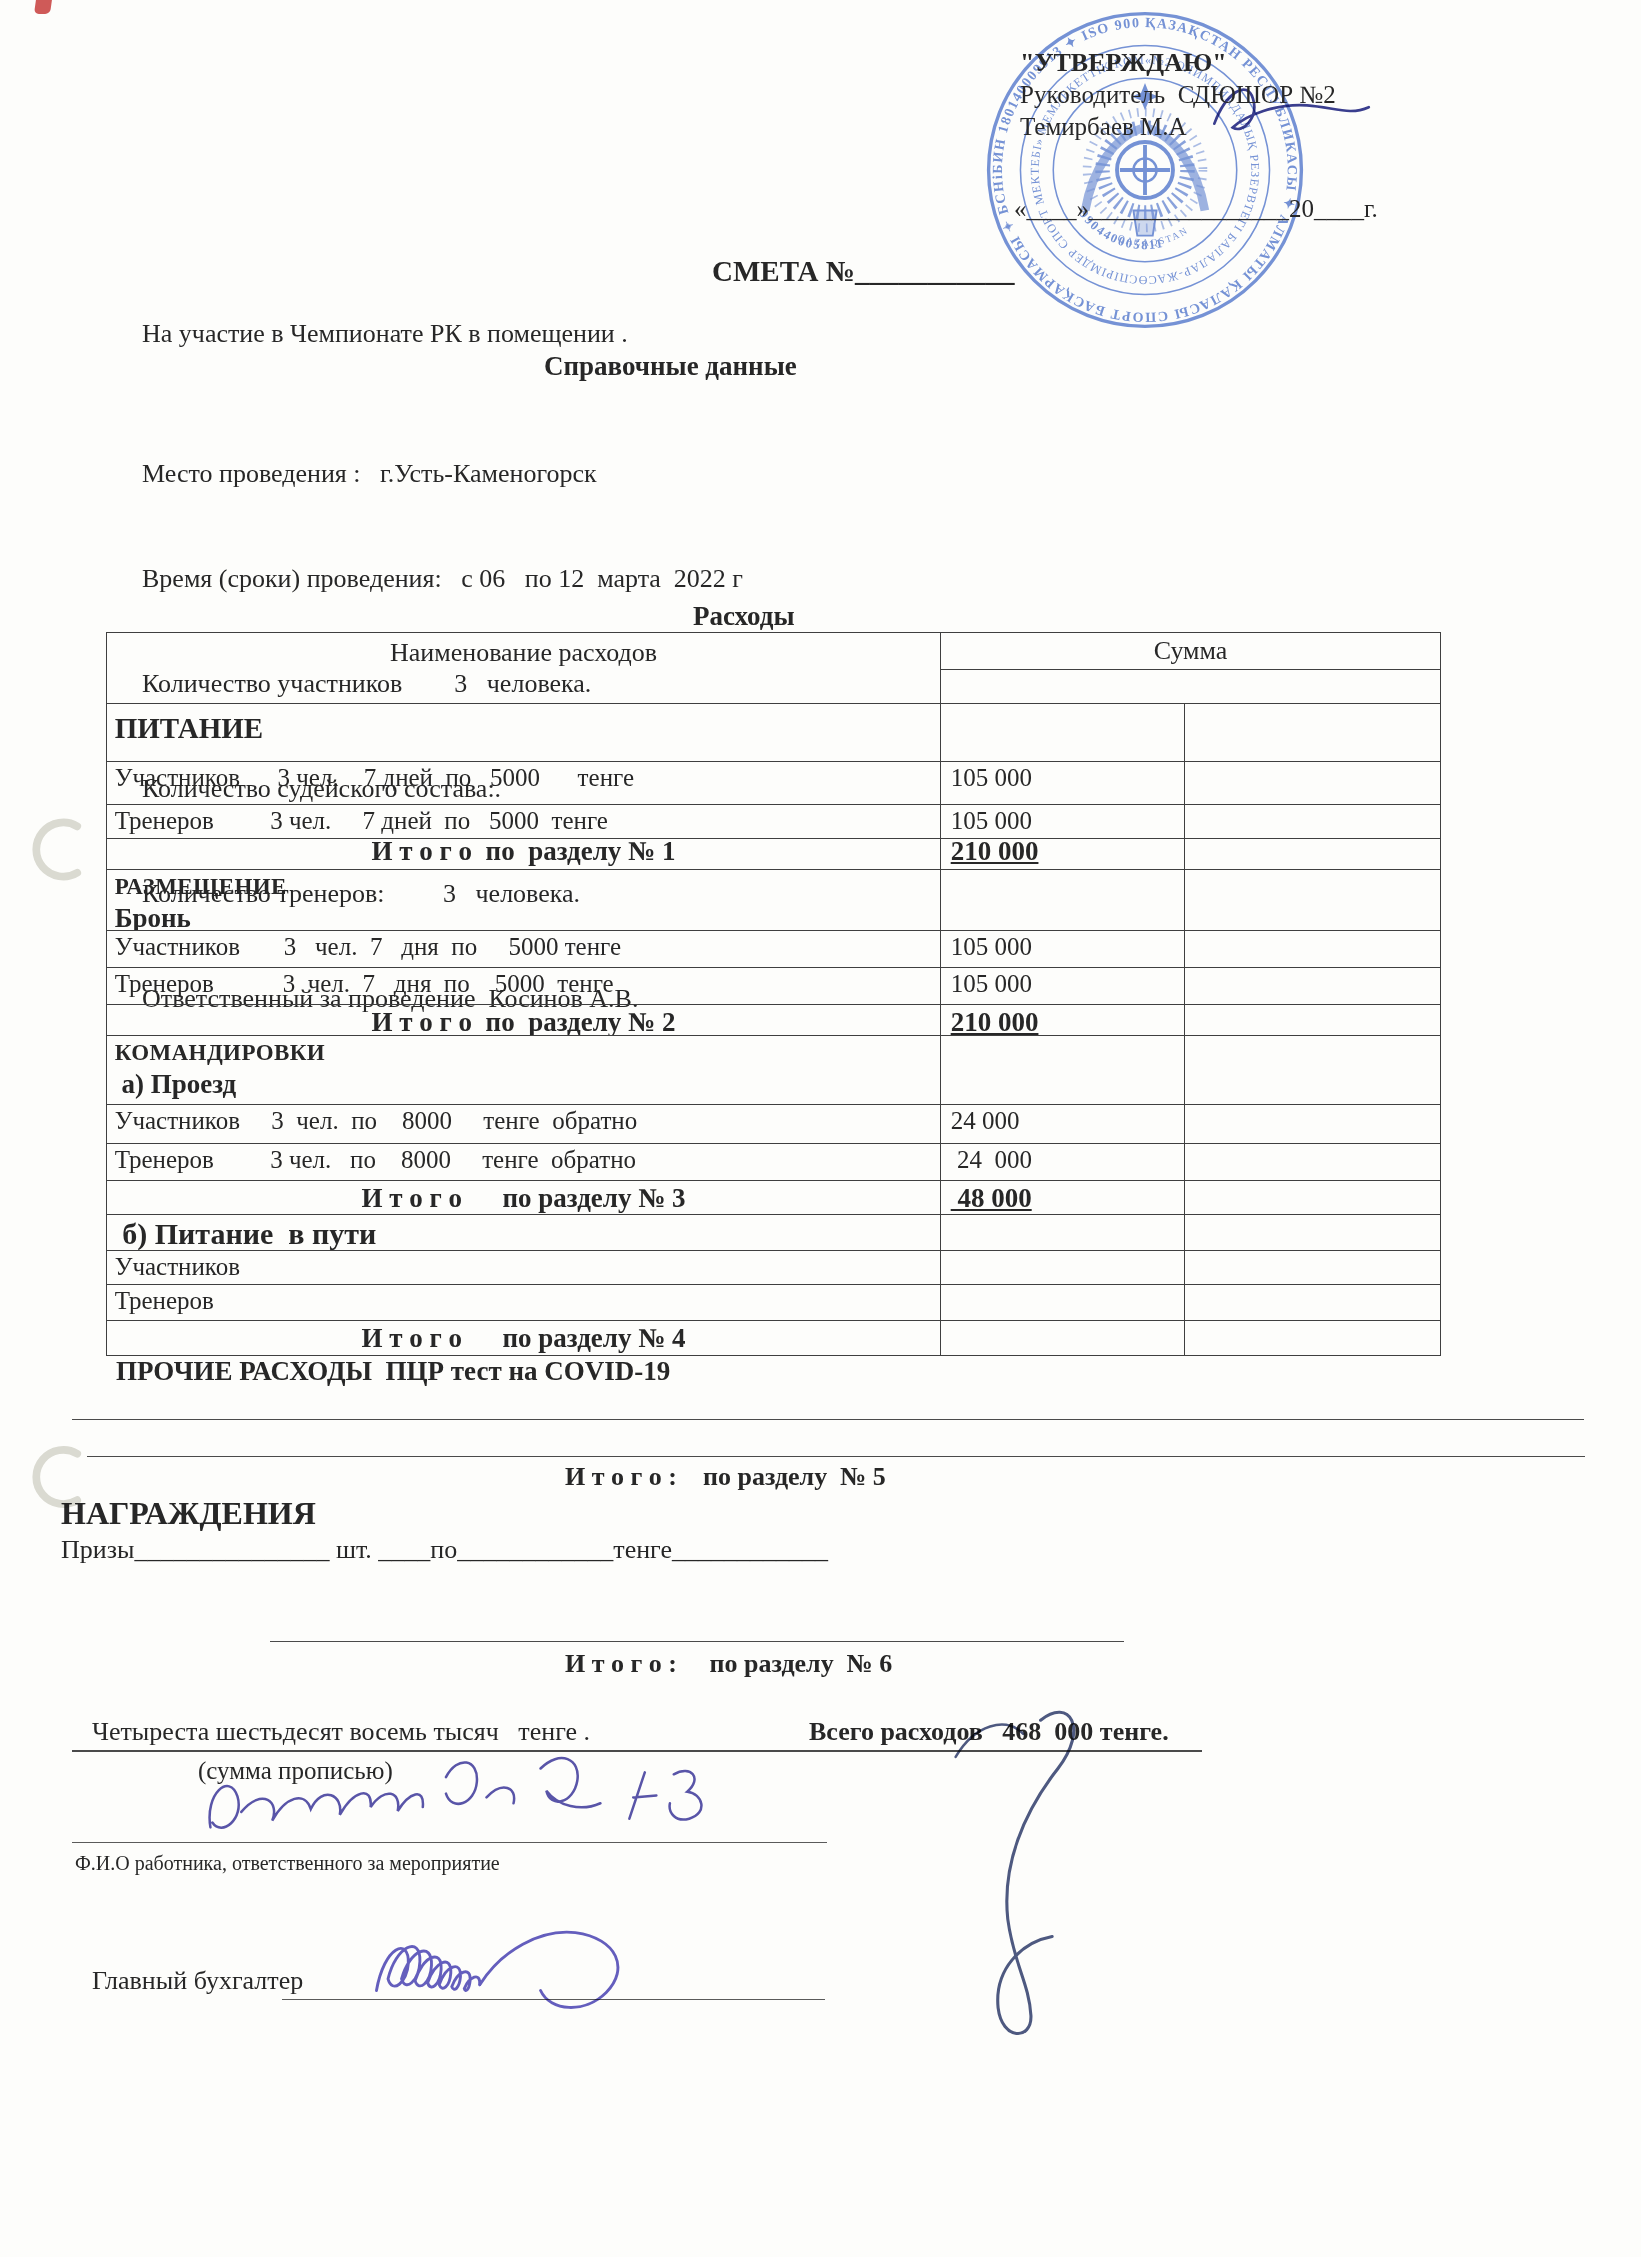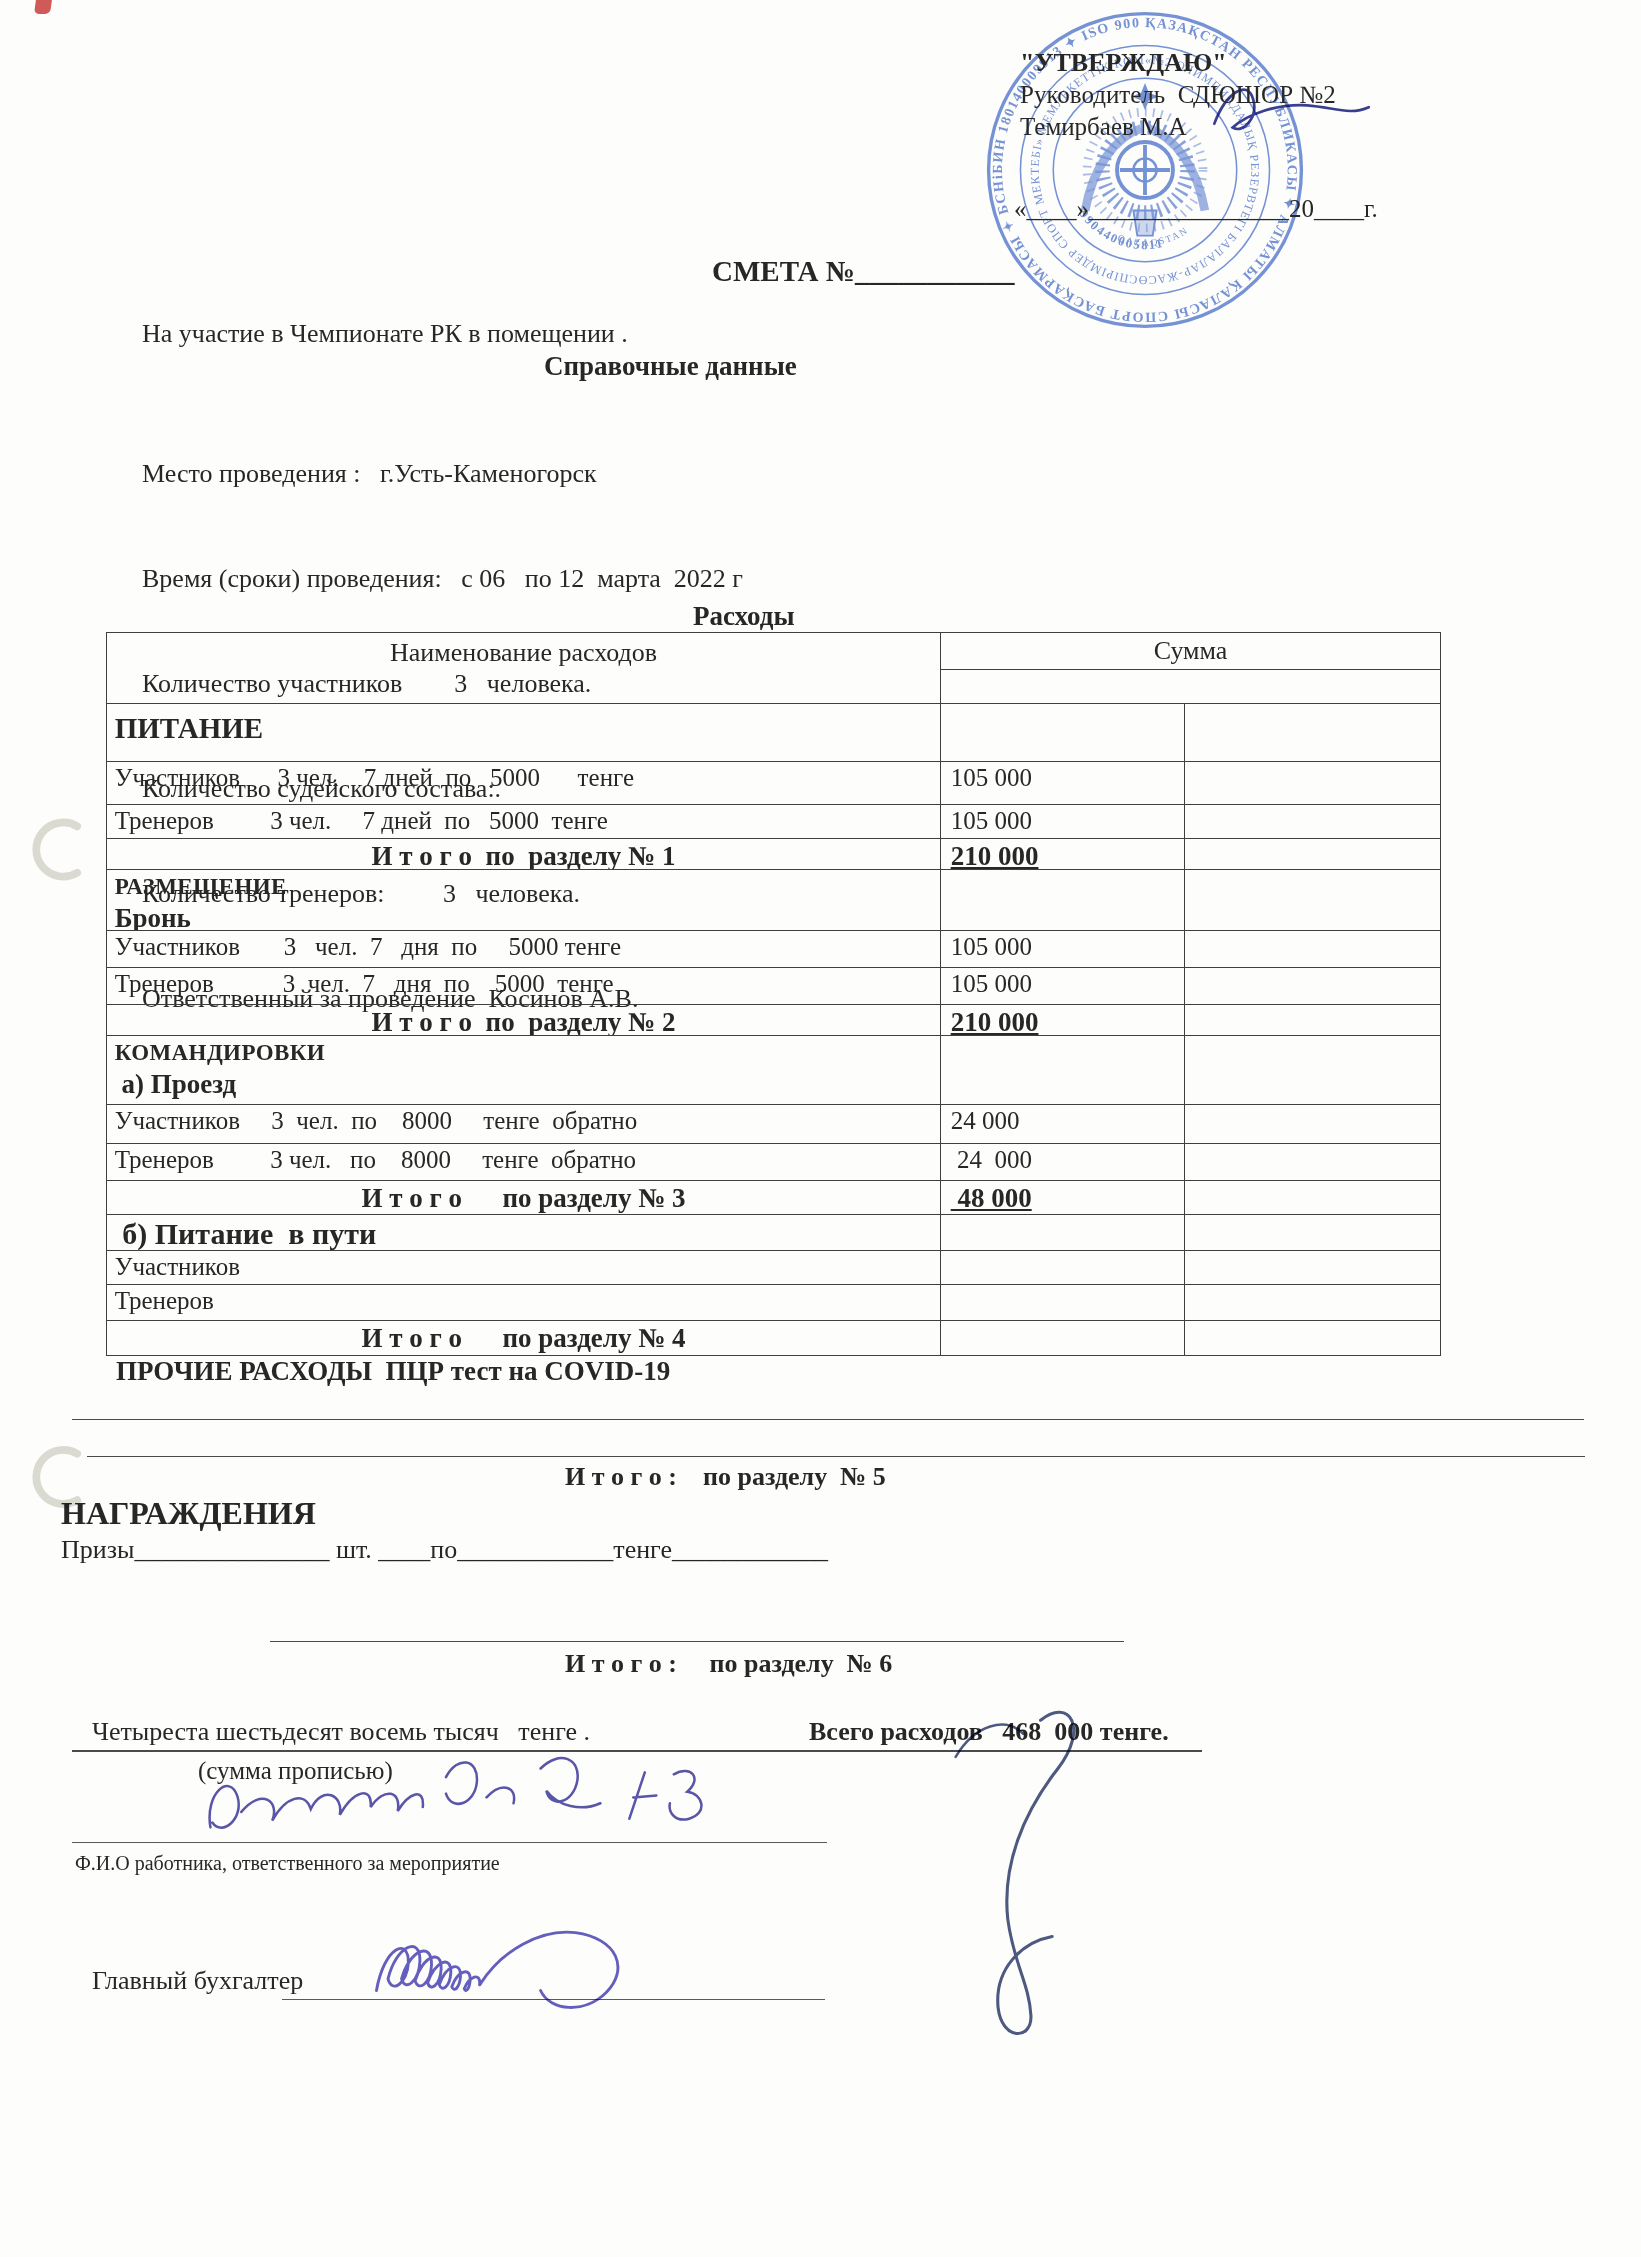--- a/index.html
+++ b/index.html
@@ -116,21 +116,21 @@
         <div class="trow item" style="height: 43px;">
           <div class="c1">Участников      3 чел.    7 дней  по   5000      тенге</div>
           <div class="c2">105 000</div>
           <div class="c3"></div>
         </div>
         <div class="trow item" style="height: 34px;">
           <div class="c1">Тренеров         3 чел.     7 дней  по   5000  тенге</div>
           <div class="c2">105 000</div>
           <div class="c3"></div>
         </div>
-        <div class="trow total" style="height: 31px;">
+        <div class="trow total" style="height: 31px; align-items: flex-end;">
           <div class="c1">И т о г о  по  разделу № 1</div>
           <div class="c2">210 000</div>
           <div class="c3"></div>
         </div>
         <div class="trow section-two" style="height: 61px;">
           <div class="c1"><div class="l1">РАЗМЕЩЕНИЕ</div><div class="l2">Бронь</div></div>
           <div class="c2"></div>
           <div class="c3"></div>
         </div>
         <div class="trow item" style="height: 37px;">

